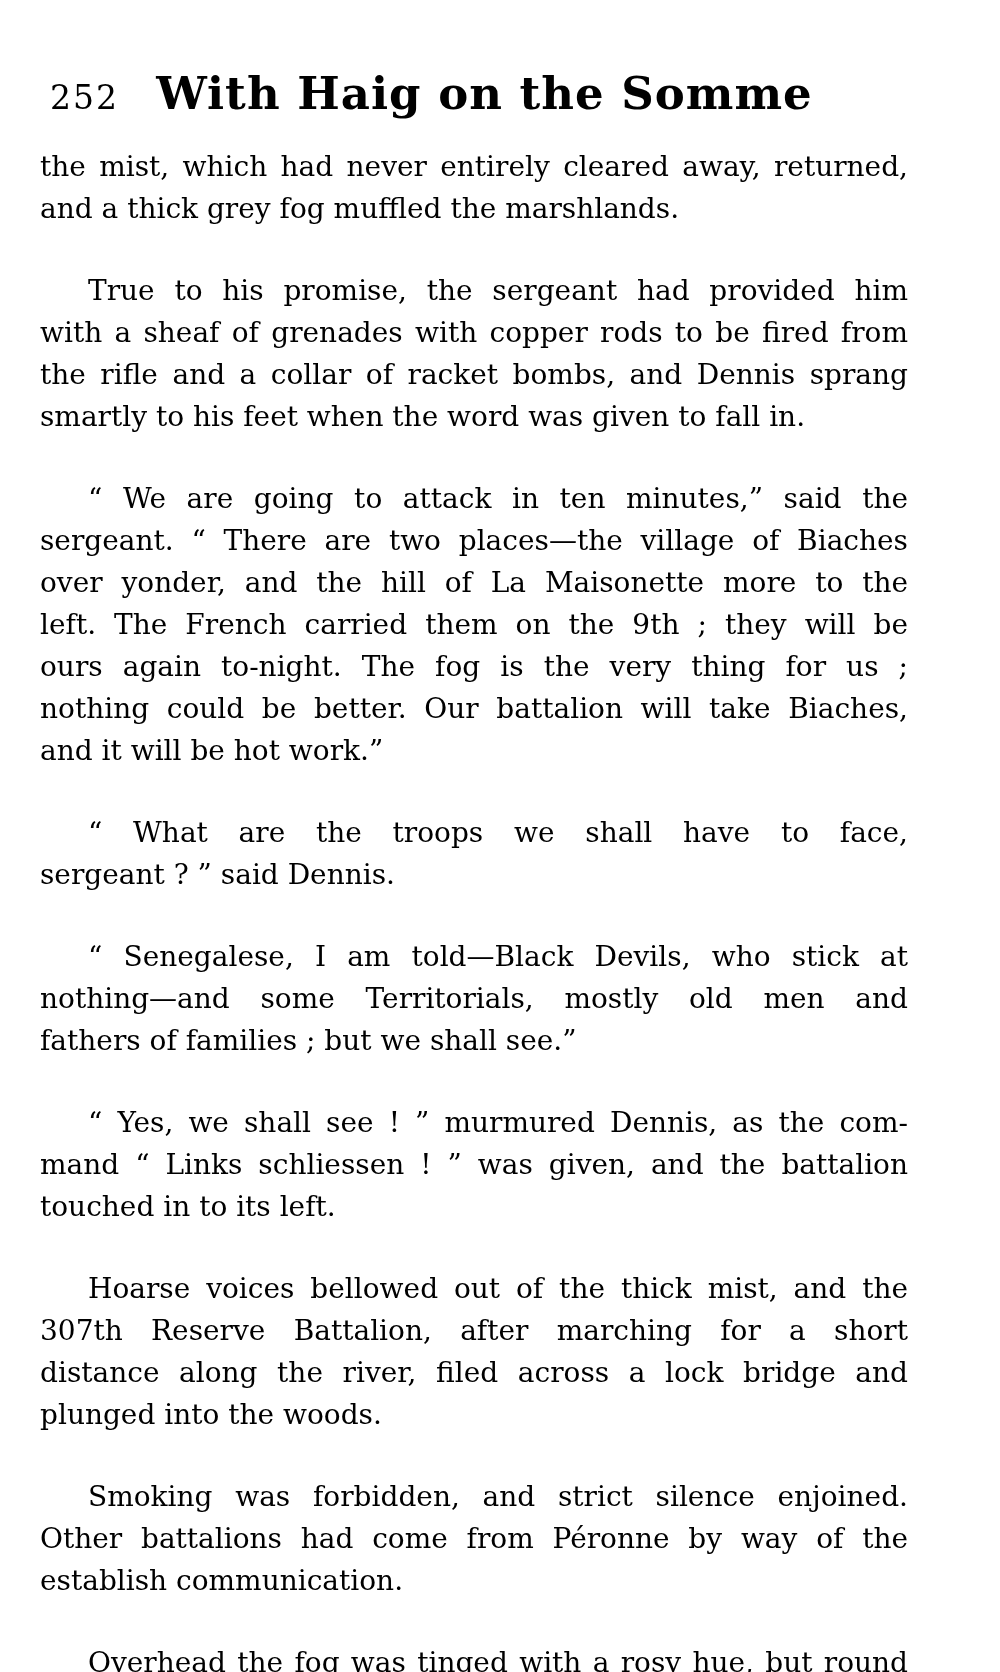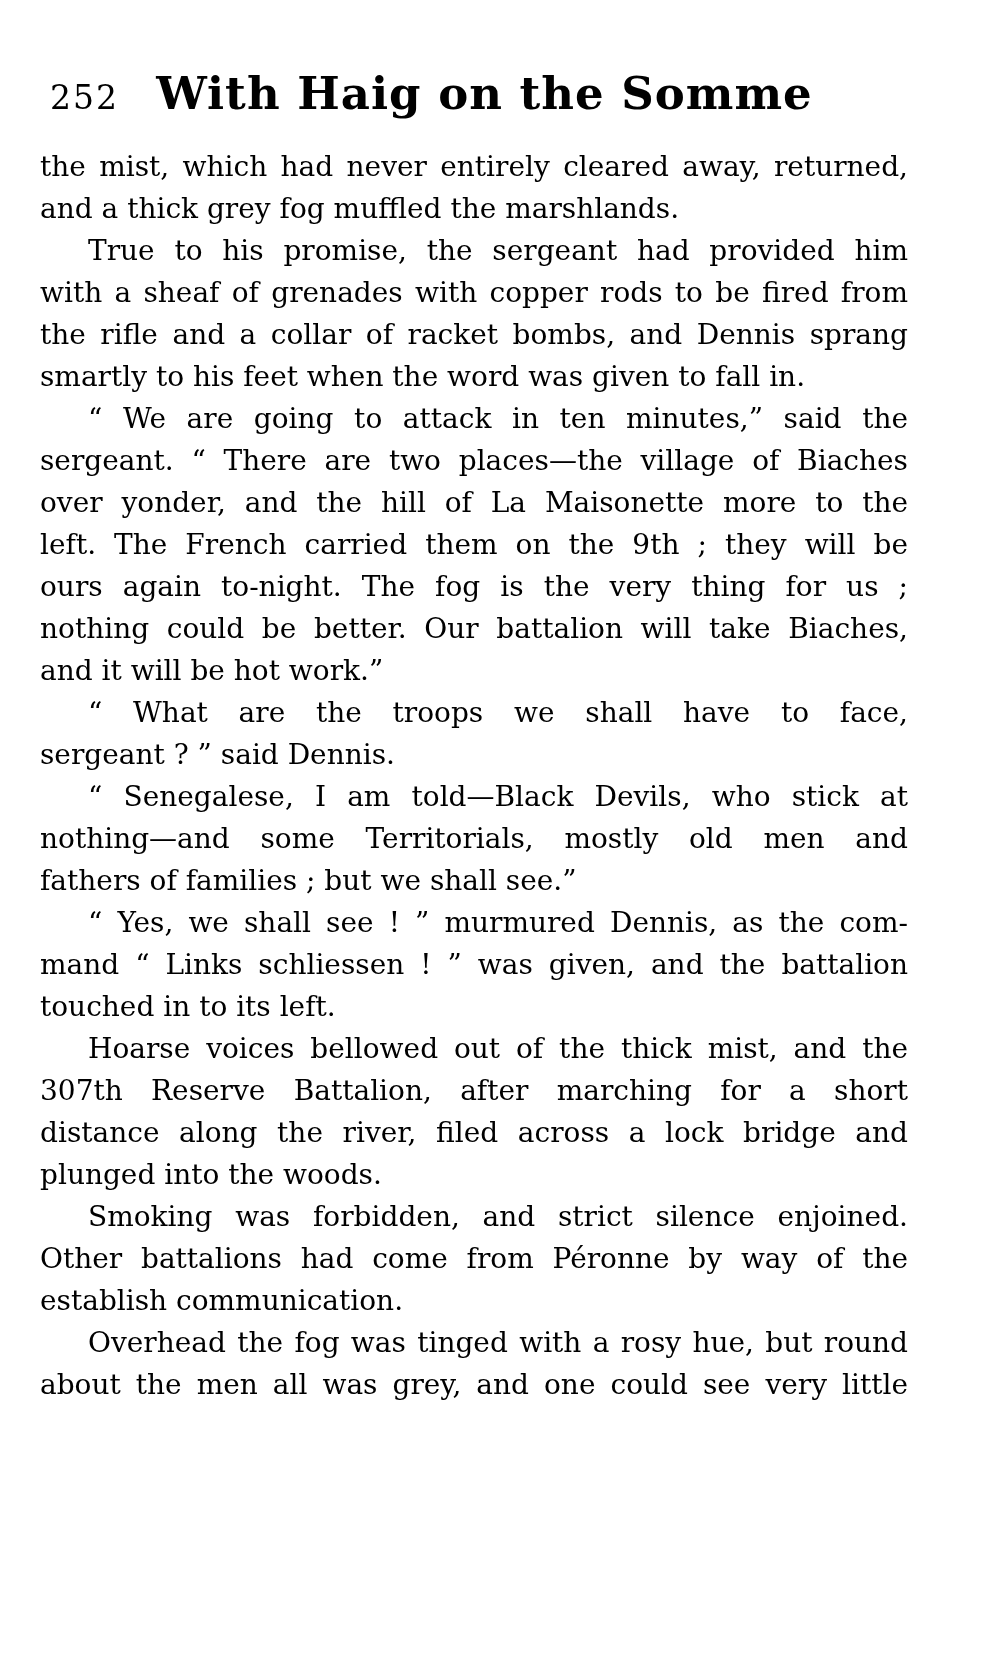--- a/index.html
+++ b/index.html
@@ -46,20 +46,21 @@
   }
   .line {
     text-align: justify;
     text-align-last: justify;
   }
   .line.endline {
     text-align-last: left;
   }
   .para.indent .line:first-child {
     text-indent: 48px;
+    margin-top: 40px;
   }
 </style>
 </head>
 <body>
 
 <div class="page">
   <div class="header">
     <span class="pagenum">252</span>
     <h1 class="title">With Haig on the Somme</h1>
   </div>

